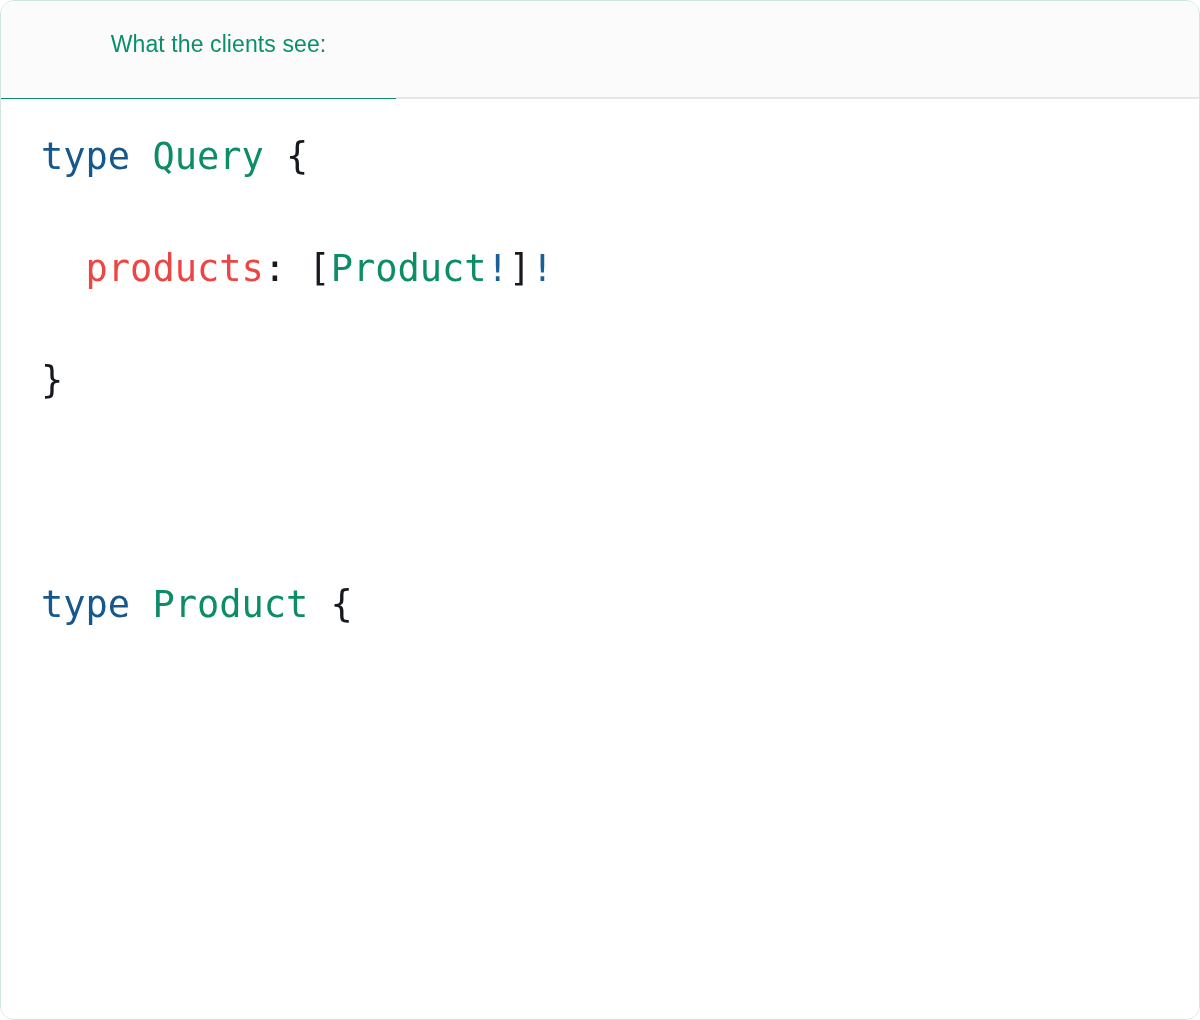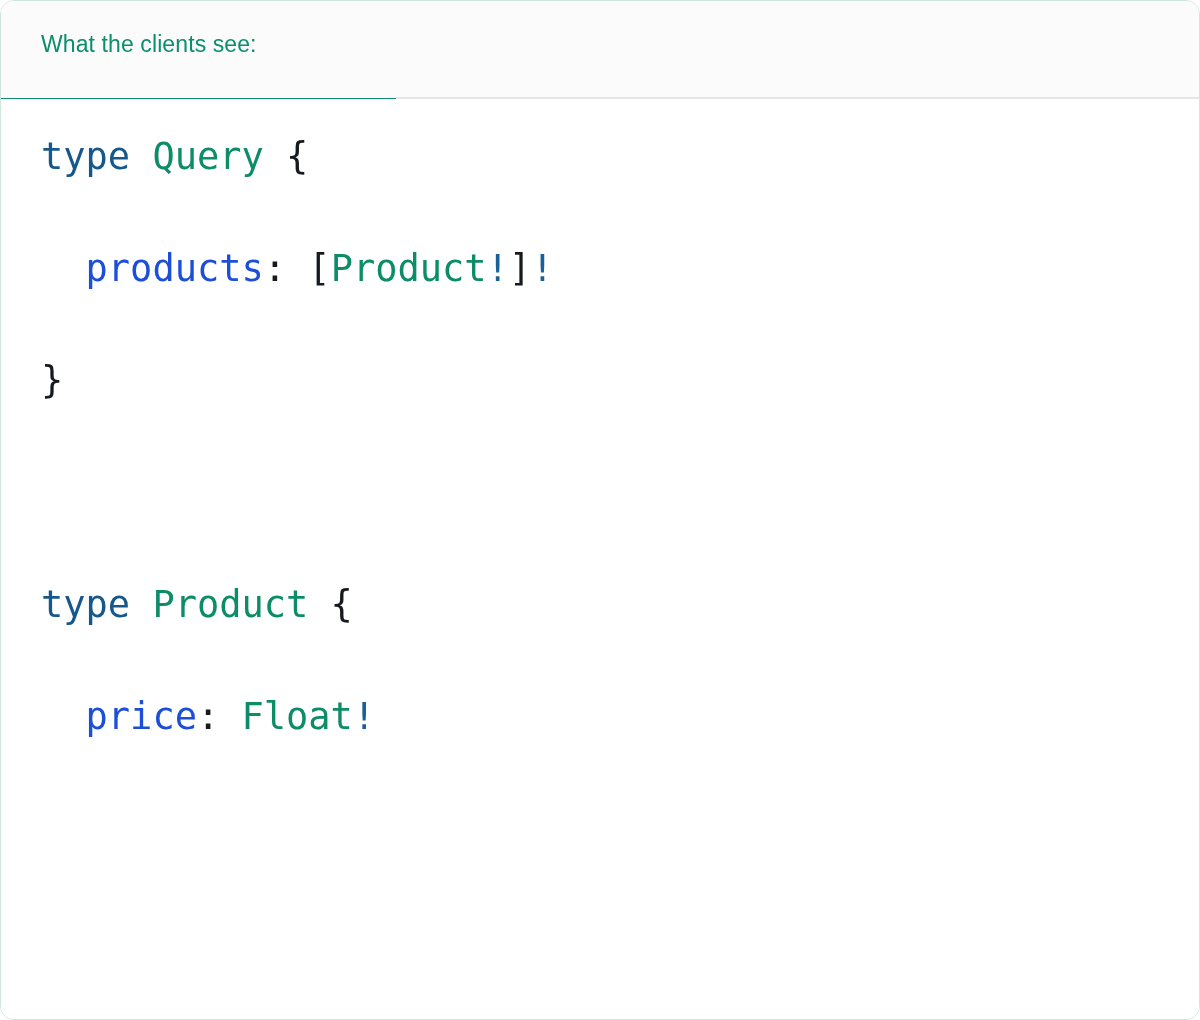--- a/index.html
+++ b/index.html
@@ -29,20 +29,21 @@
 
   
   .tabbar {
     position: relative;
     height: 98px;
     box-sizing: border-box;
     background: #fbfbfb;
     border-bottom: 2px solid #e6e6e6;
     display: flex;
     align-items: flex-start;
+    text-align: center;
   }
   .tab {
     position: relative;
     box-sizing: border-box;
     height: 98px;
     width: 395px;
     padding: 32px 0 0 40px;
     background: #fbfbfb;
     display: block;
     cursor: pointer;
@@ -89,42 +90,41 @@
     height: 56px;
     white-space: pre;
   }
   .code-line.blank {
     height: 56px;
   }
 
   
   .tok-kw    { color: #17588c; }   
   .tok-type  { color: #0d8c68; }   
-  .tok-name  { color: #1d4ed8; }   
+  .tok-name  { color: #ef4444; }   
   .tok-punct { color: #16191d; }   
   .tok-bang  { color: #1b5f98; }   
 </style>
 </head>
 <body>
 
 <div class="card">
 
   <div class="tabbar">
     <div class="tab active">
       <span class="tab-label">What the clients see:</span>
     </div>
   </div>
 
   <div class="code-area">
     <pre class="code-block" id="code-block"><span class="code-line"><span class="tok-kw">type</span><span class="tok-punct"> </span><span class="tok-type">Query</span><span class="tok-punct"> </span><span class="tok-punct">{</span></span>
 <span class="code-line"><span class="tok-punct">  </span><span class="tok-name">products</span><span class="tok-punct">: </span><span class="tok-punct">[</span><span class="tok-type">Product</span><span class="tok-bang">!</span><span class="tok-punct">]</span><span class="tok-bang">!</span></span>
 <span class="code-line"><span class="tok-punct">}</span></span>
 <span class="code-line blank">&nbsp;</span>
 <span class="code-line"><span class="tok-kw">type</span><span class="tok-punct"> </span><span class="tok-type">Product</span><span class="tok-punct"> </span><span class="tok-punct">{</span></span>
-<span class="code-line"><span class="tok-punct">  </span><span class="tok-name">price</span><span class="tok-punct">: </span><span class="tok-type">Float</span><span class="tok-bang">!</span></span>
 
 
 
 
 
 
 </pre>
   </div>
 
 </div>

